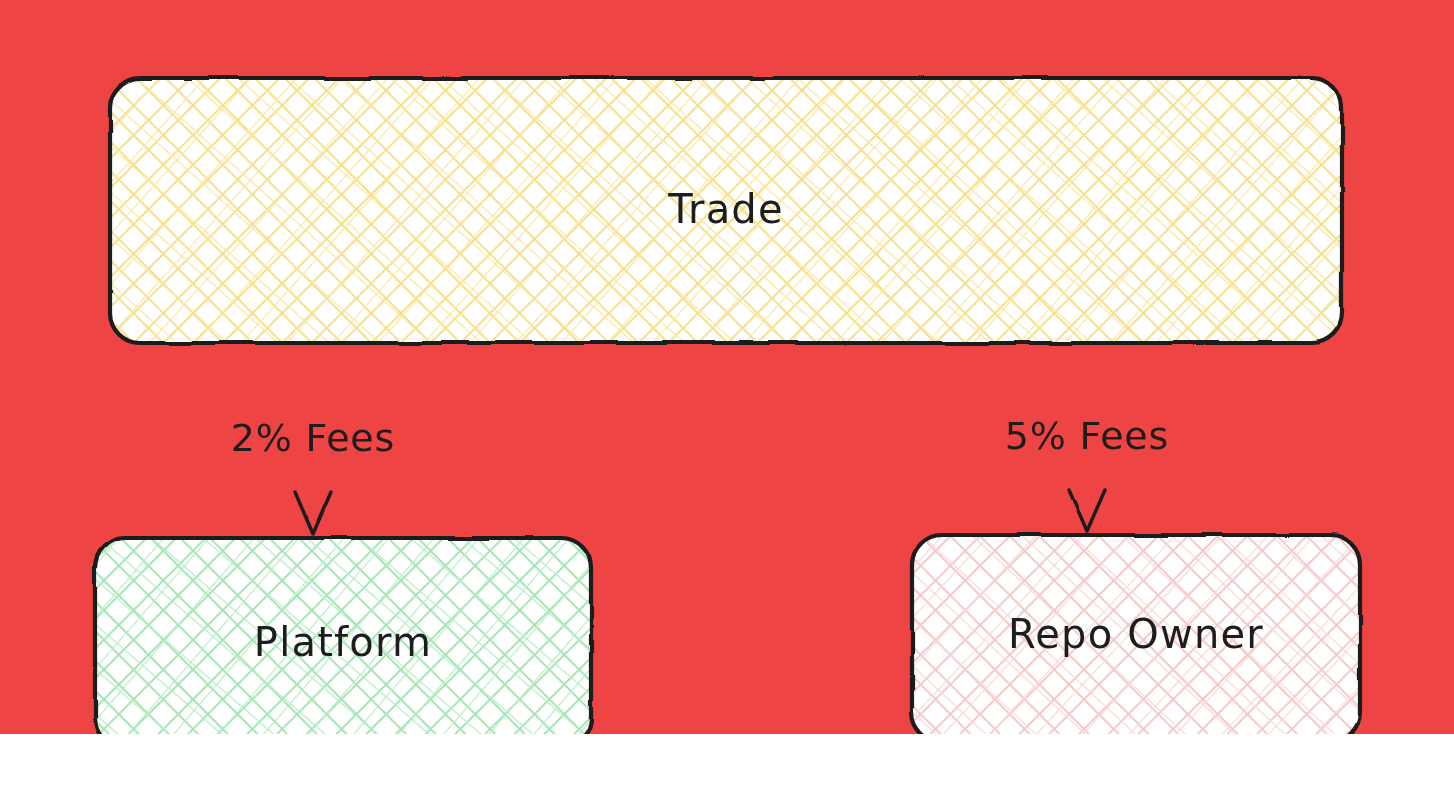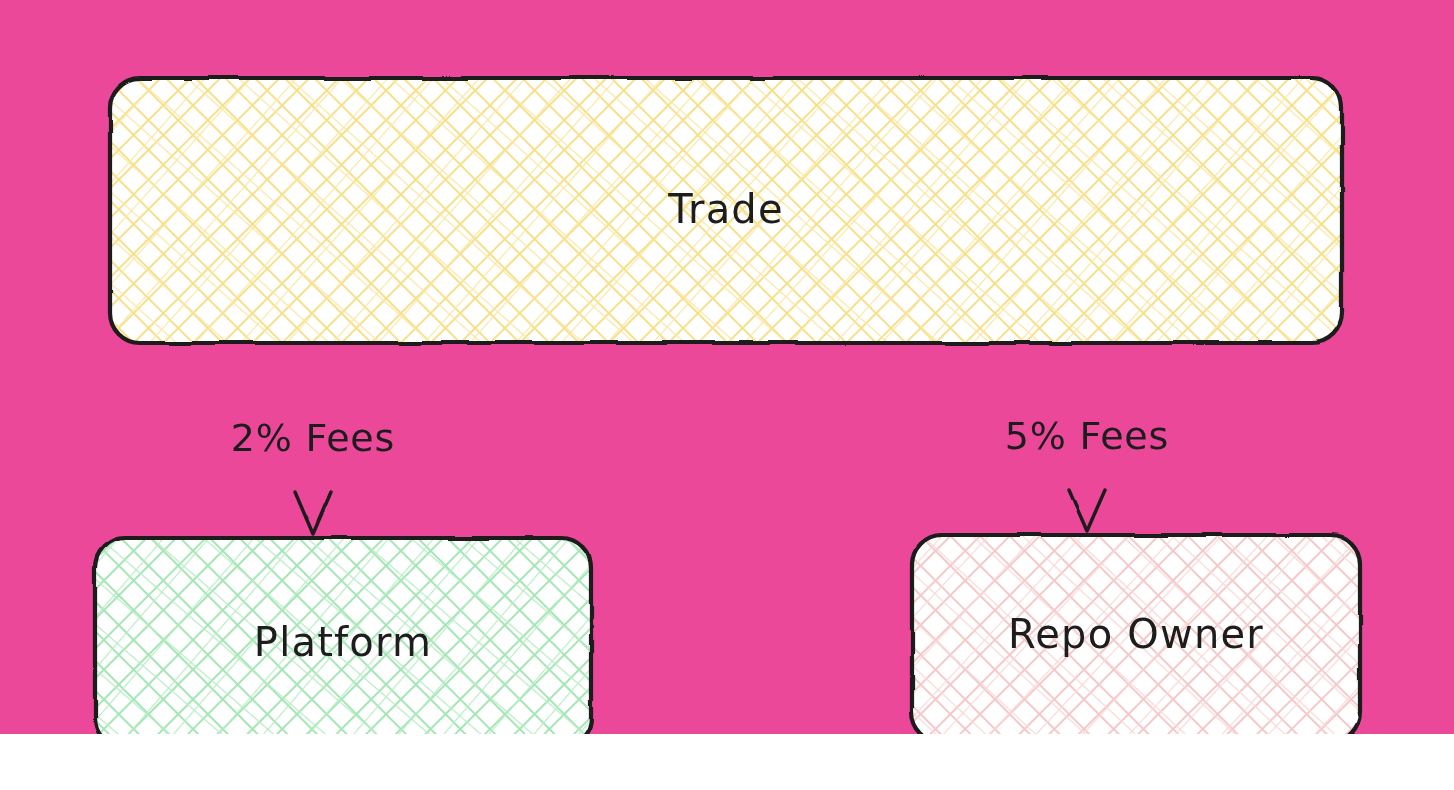--- a/index.html
+++ b/index.html
@@ -8,21 +8,21 @@
     padding: 0;
     background: #ffffff;
   }
   body {
     font-family: "DejaVu Sans", sans-serif;
   }
   #canvas {
     position: relative;
     width: 1454px;
     height: 734px;
-    background: #ec4899;
+    background: #ef4444;
     overflow: hidden;
     text-align: right;
   }
   #diagram-svg {
     position: absolute;
     top: 0;
     left: 0;
     width: 1454px;
     height: 790px;
     display: block;

